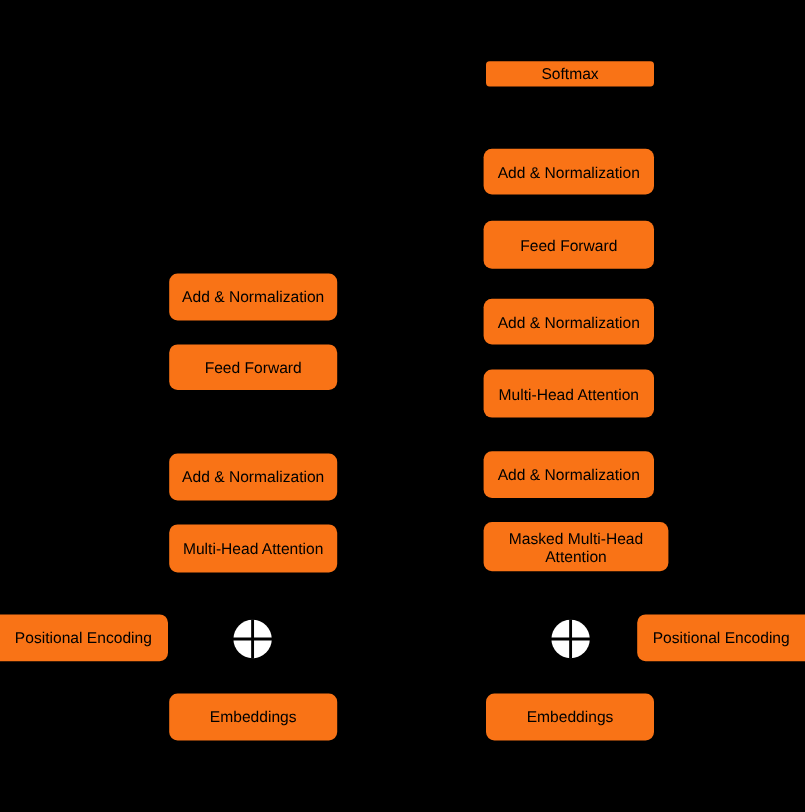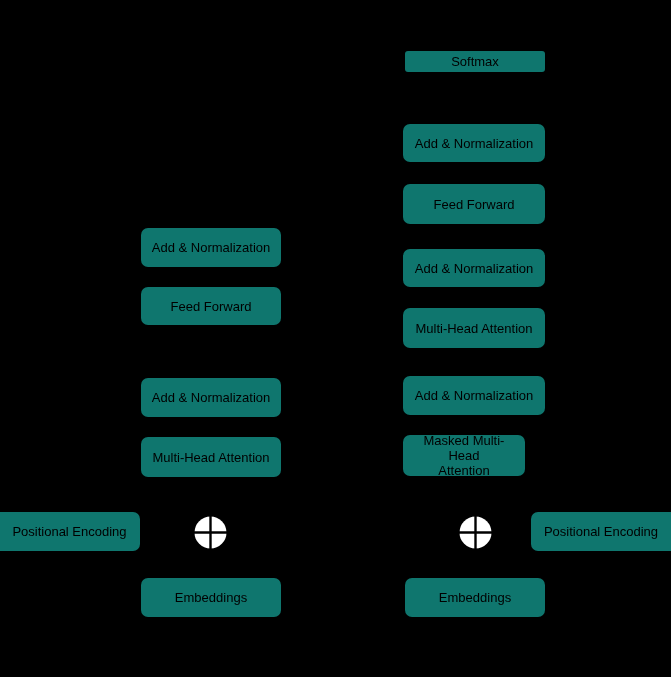--- a/index.html
+++ b/index.html
@@ -11,21 +11,21 @@
     position: relative;
     width: 671px;
     height: 677px;
     background: #000000;
     overflow: hidden;
     font-family: "Liberation Sans", sans-serif;
   }
   .node {
     position: absolute;
     box-sizing: border-box;
-    background: #0f766e;
+    background: #f97316;
     color: #000000;
     border-radius: 7px;
     display: flex;
     align-items: center;
     justify-content: center;
     text-align: center;
     font-size: 13px;
     line-height: 15px;
     letter-spacing: 0px;
     padding: 8px 6px;
@@ -62,21 +62,21 @@
   <div class="node" style="left:403px; top:124px; width:142px; height:38px;">Add &amp; Normalization</div>
 
   <div class="node" style="left:403px; top:184px; width:142px; height:40px;">Feed Forward</div>
 
   <div class="node" style="left:403px; top:249px; width:142px; height:38px;">Add &amp; Normalization</div>
 
   <div class="node" style="left:403px; top:308px; width:142px; height:40px;">Multi-Head Attention</div>
 
   <div class="node" style="left:403px; top:376px; width:142px; height:39px;">Add &amp; Normalization</div>
 
-  <div class="node" style="left:403px; top:435px; width:122px; height:41px;">Masked Multi-Head
+  <div class="node" style="left:403px; top:435px; width:154px; height:41px;">Masked Multi-Head
 Attention</div>
 
   <div class="node edge-right" style="left:531px; top:512px; width:140px; height:39px;">Positional Encoding</div>
 
   <div class="node" style="left:405px; top:578px; width:140px; height:39px;">Embeddings</div>
 
   <div class="addnode" style="left:459px; top:516px; width:33px; height:33px;">
     <svg width="33" height="33" viewBox="0 0 33 33">
       <circle cx="16.5" cy="16.5" r="16" fill="#ffffff"></circle>
       <line x1="16.5" y1="0" x2="16.5" y2="33" stroke="#000000" stroke-width="2.4"></line>

